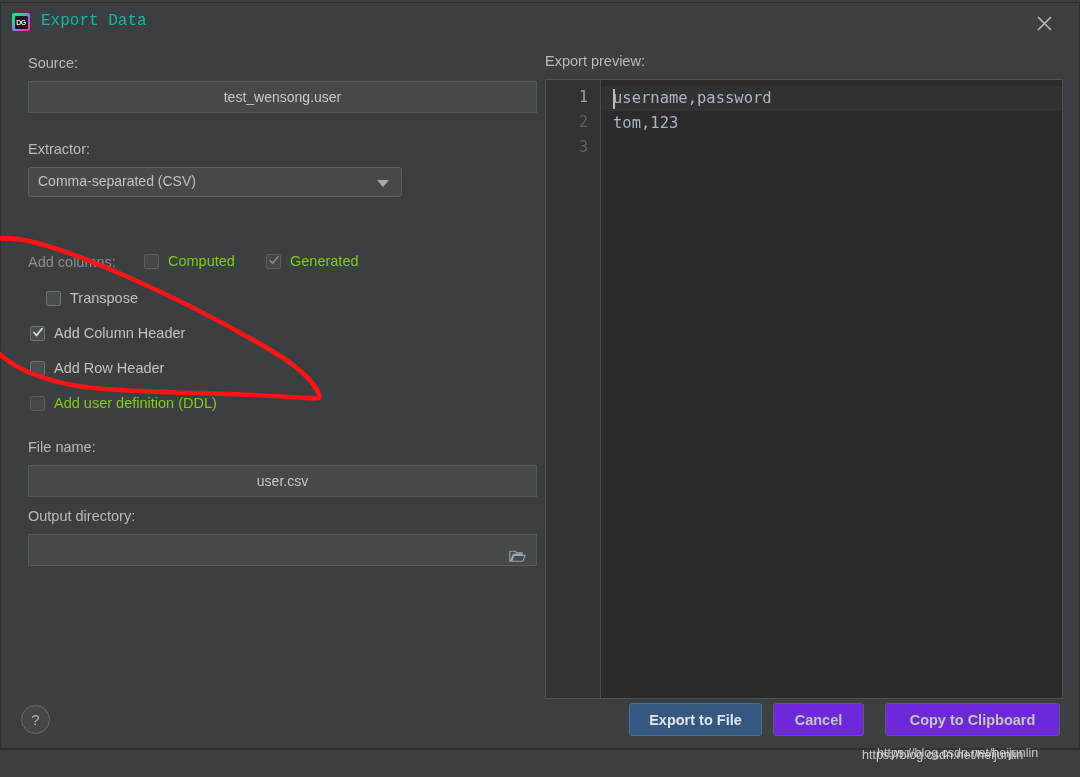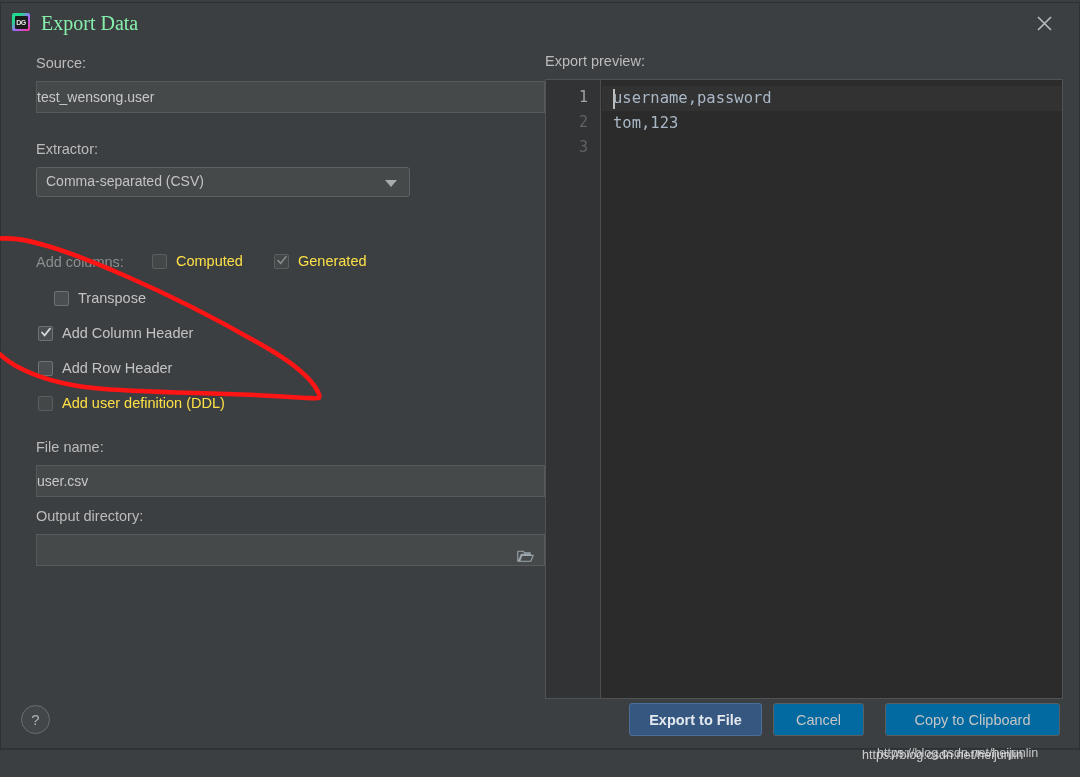--- a/index.html
+++ b/index.html
@@ -68,33 +68,33 @@
     display: flex; align-items: center; justify-content: center;
   }
   #app-icon .inner {
     width: 13px; height: 13px; background: #1b1b1b; border-radius: 1px;
     display: flex; align-items: center; justify-content: center;
     font-size: 7px; font-weight: bold; color: #e8e8e8;
     font-family: "Liberation Sans", sans-serif; letter-spacing: -0.5px;
   }
   #dialog-title {
     position: absolute; left: 40px; top: 9px;
-    font-size: 20px; color: #86efac;
-    font-family: Liberation Serif, serif;
+    font-size: 16px; color: #14b8a6;
+    font-family: Liberation Mono, monospace;
   }
   #close-button {
     position: absolute; right: 18px; top: 6px;
     width: 34px; height: 28px; cursor: pointer;
     display: flex; align-items: center; justify-content: center;
   }
   #close-button svg { display: block; }
 
   
   #left-panel {
-    position: absolute; left: 16px; top: 40px; width: 540px; height: 655px;
+    position: absolute; left: 8px; top: 40px; width: 540px; height: 655px; text-align: center;
   }
   .field-label {
     position: absolute; font-size: 14.5px; color: #bbbbbb;
     font-family: "Liberation Sans", sans-serif;
   }
   .text-input {
     position: absolute; left: 19px; width: 509px; height: 32px;
     background: #45494a; border: 1px solid #555a5c;
     color: #c8c8c8; font-size: 14px; line-height: 30px;
     font-family: "Liberation Sans", sans-serif;
@@ -130,21 +130,21 @@
   }
   .cbox.dim { border-color: #5a5e60; background: #434748; }
   .cbox .tick {
     position: absolute; left: 2px; top: -1px;
     width: 10px; height: 13px;
   }
   .cblabel {
     margin-left: 9px; font-size: 14.5px; color: #c3c3c3;
     font-family: "Liberation Sans", sans-serif; white-space: nowrap;
   }
-  .cblabel.dim { color: #fde047; }
+  .cblabel.dim { color: #84cc16; }
 
   #add-columns-label {
     position: absolute; left: 19px; top: 211px;
     font-size: 14.5px; color: #8b8e8f;
     font-family: "Liberation Sans", sans-serif;
   }
 
   #folder-browse {
     position: absolute; right: 10px; top: 8px;
     width: 17px; height: 14px; cursor: pointer;
@@ -193,24 +193,25 @@
     position: absolute; left: 20px; top: 9px;
     width: 29px; height: 29px; border-radius: 50%;
     border: 1px solid #6a6e70; background: #424648;
     color: #b0b3b5; font-size: 15px;
     display: flex; align-items: center; justify-content: center;
     cursor: pointer; font-family: "Liberation Sans", sans-serif;
   }
   .dlg-btn {
     position: absolute; top: 7px; height: 33px;
     border: 1px solid #5b5f61; border-radius: 3px;
-    background: #0369a1; color: #c6c6c6;
+    background: #6d28d9; color: #c6c6c6;
     font-size: 14.5px; display: flex; align-items: center;
     justify-content: center; cursor: pointer;
     font-family: "Liberation Sans", sans-serif;
+    font-weight: bold;
   }
   .dlg-btn.primary {
     background: #365880; border-color: #4b6f9b; color: #e3e8ee;
     font-weight: bold;
   }
   #btn-export { left: 628px; width: 133px; }
   #btn-cancel { left: 772px; width: 91px; }
   #btn-copy   { left: 884px; width: 175px; }
 
   

